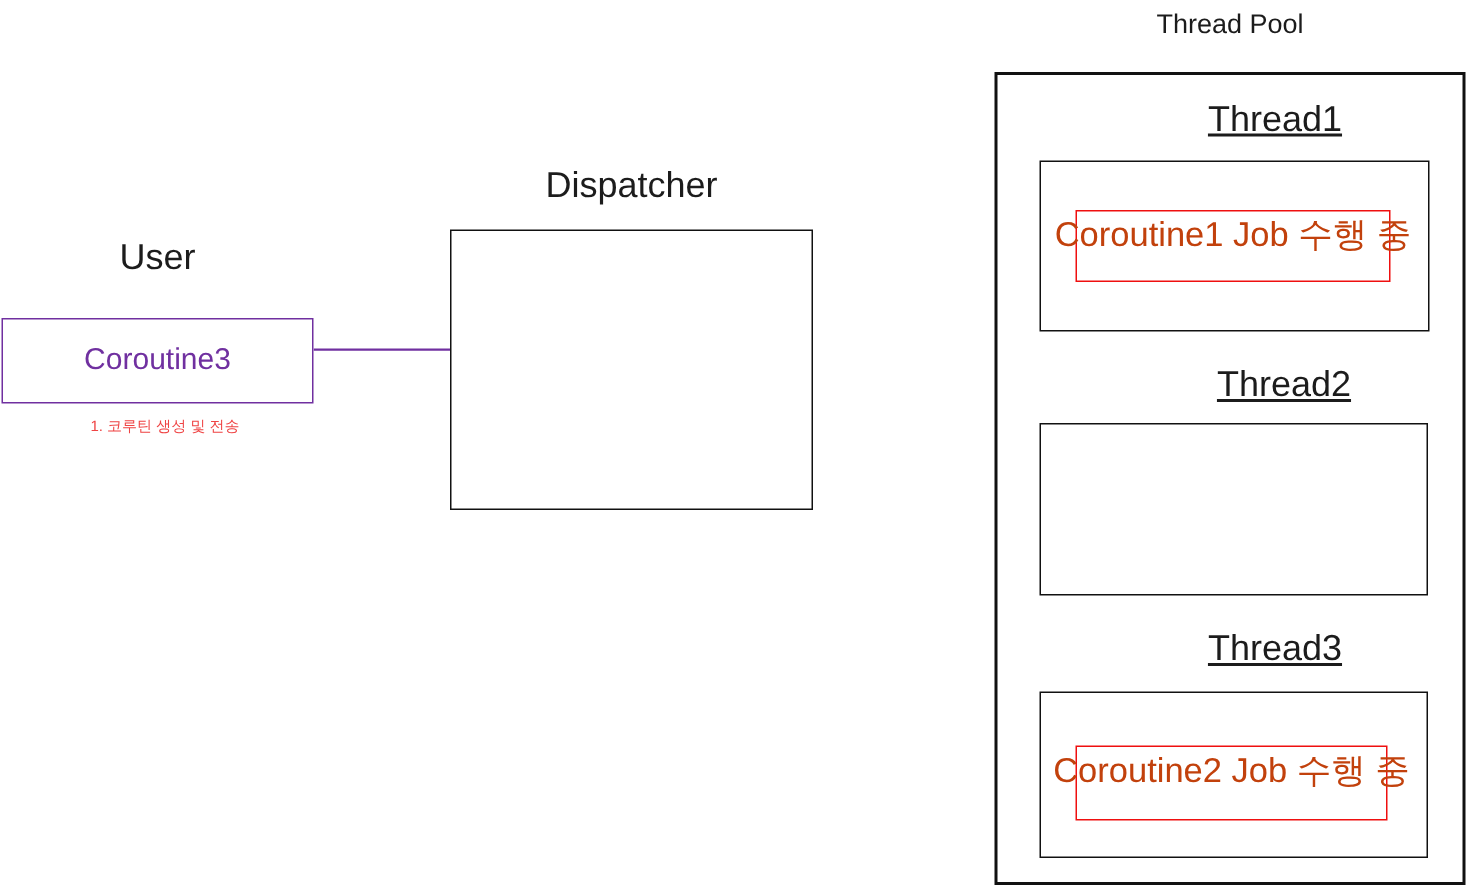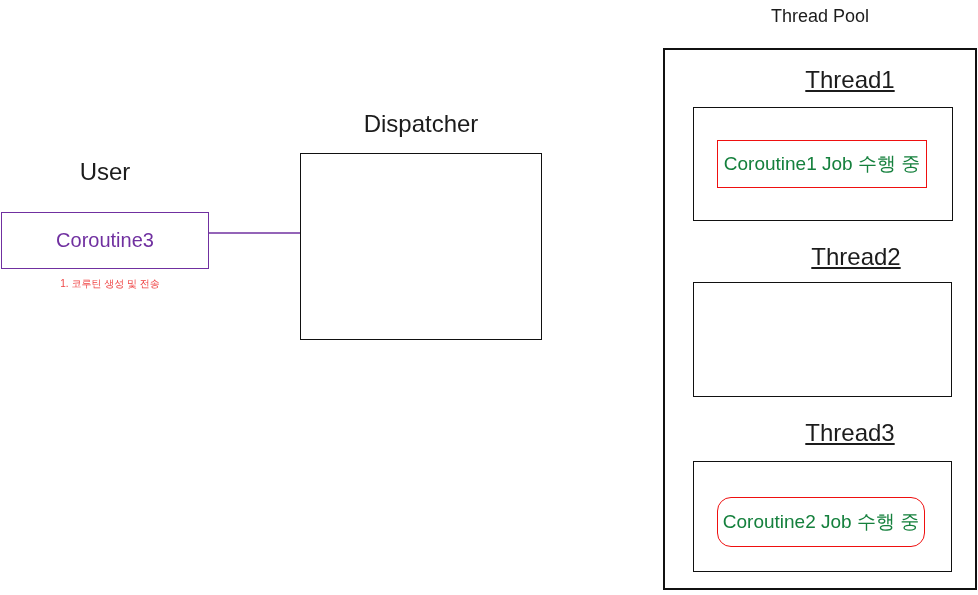--- a/index.html
+++ b/index.html
@@ -63,26 +63,26 @@
 
   .thread-box {
     border: 1.5px solid #111111; background: #ffffff;
   }
   .thread1-box { left: 693px; top: 107px; width: 260px; height: 114px; }
   .thread2-box { left: 693px; top: 282px; width: 259px; height: 115px; }
   .thread3-box { left: 693px; top: 461px; width: 259px; height: 111px; }
 
   .job-box {
     border: 1.5px solid #EF0F0F;
-    display: flex; align-items: center; justify-content: center;
-    font-size: 19px; color: #15803d; background: #ffffff;
+    display: flex; align-items: flex-start; justify-content: center;
+    font-size: 23px; color: #c2410c; background: #ffffff;
     white-space: nowrap;
   }
   .job-box-1 { left: 717px; top: 140px; width: 210px; height: 48px; }
-  .job-box-2 { left: 717px; top: 497px; width: 208px; height: 50px; border-radius: 14px; }
+  .job-box-2 { left: 717px; top: 497px; width: 208px; height: 50px; }
 </style>
 </head>
 <body>
 
 <div class="canvas">
 
   <div class="abs section-title user-title">User</div>
 
   <div class="abs coroutine-box">
     <span>Coroutine3</span>

